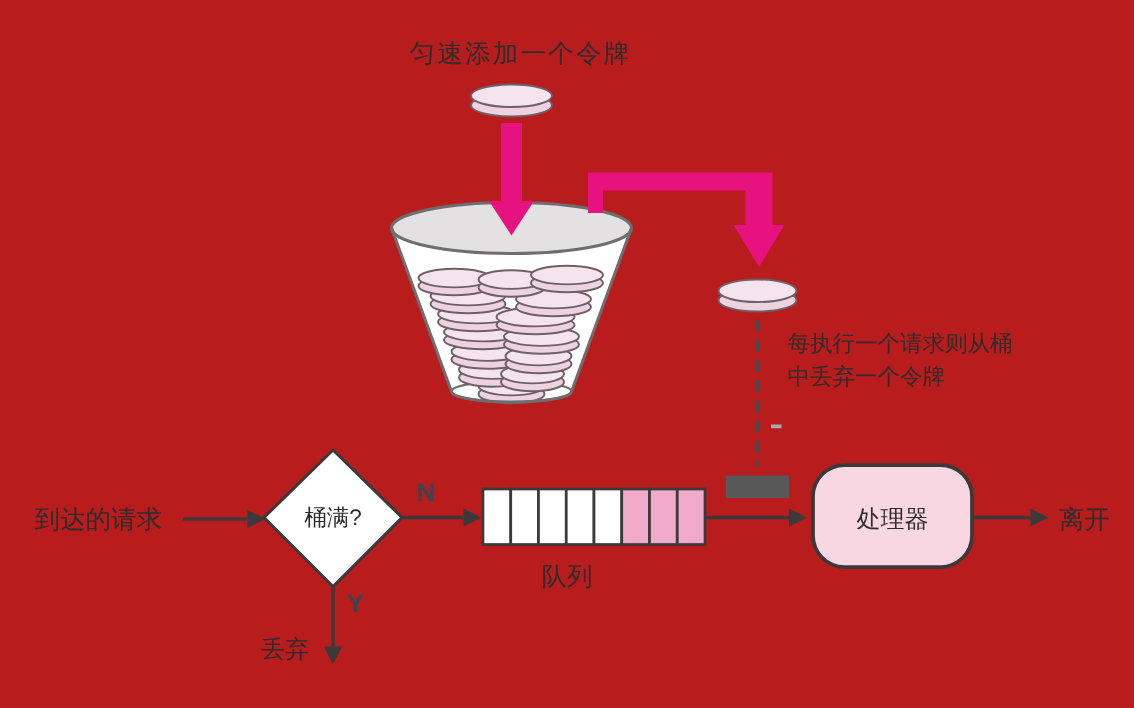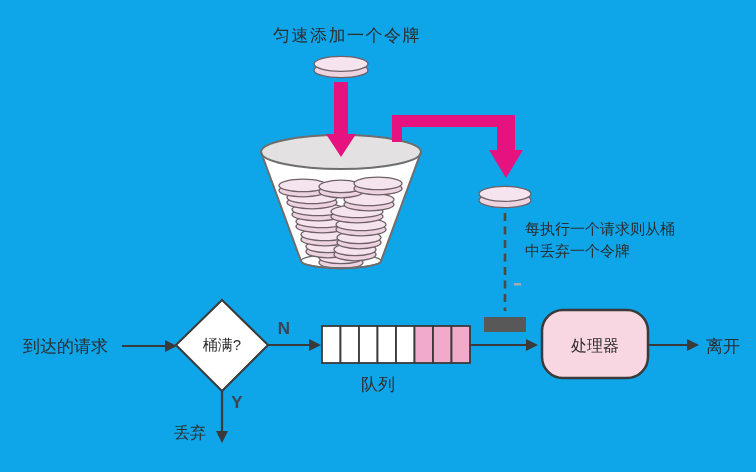--- a/index.html
+++ b/index.html
@@ -1,17 +1,17 @@
 <!DOCTYPE html>
 <html><head>
 <meta charset="utf-8">
 <style>
   html,body { margin:0; padding:0; background:#ffffff; }
   .canvas {
-    position:relative; width:756px; height:472px; background:#0ea5e9;
+    position:relative; width:756px; height:472px; background:#b91c1c;
     font-family:"Liberation Sans", sans-serif; overflow:hidden;
   }
   svg { display:block; }
   svg text {
     fill:#2d2d2d;
     font-family:"Liberation Sans", sans-serif;
   }
   .t17 { font-size:17px; }
   .t16 { font-size:16px; }
   .t15 { font-size:15px; }

